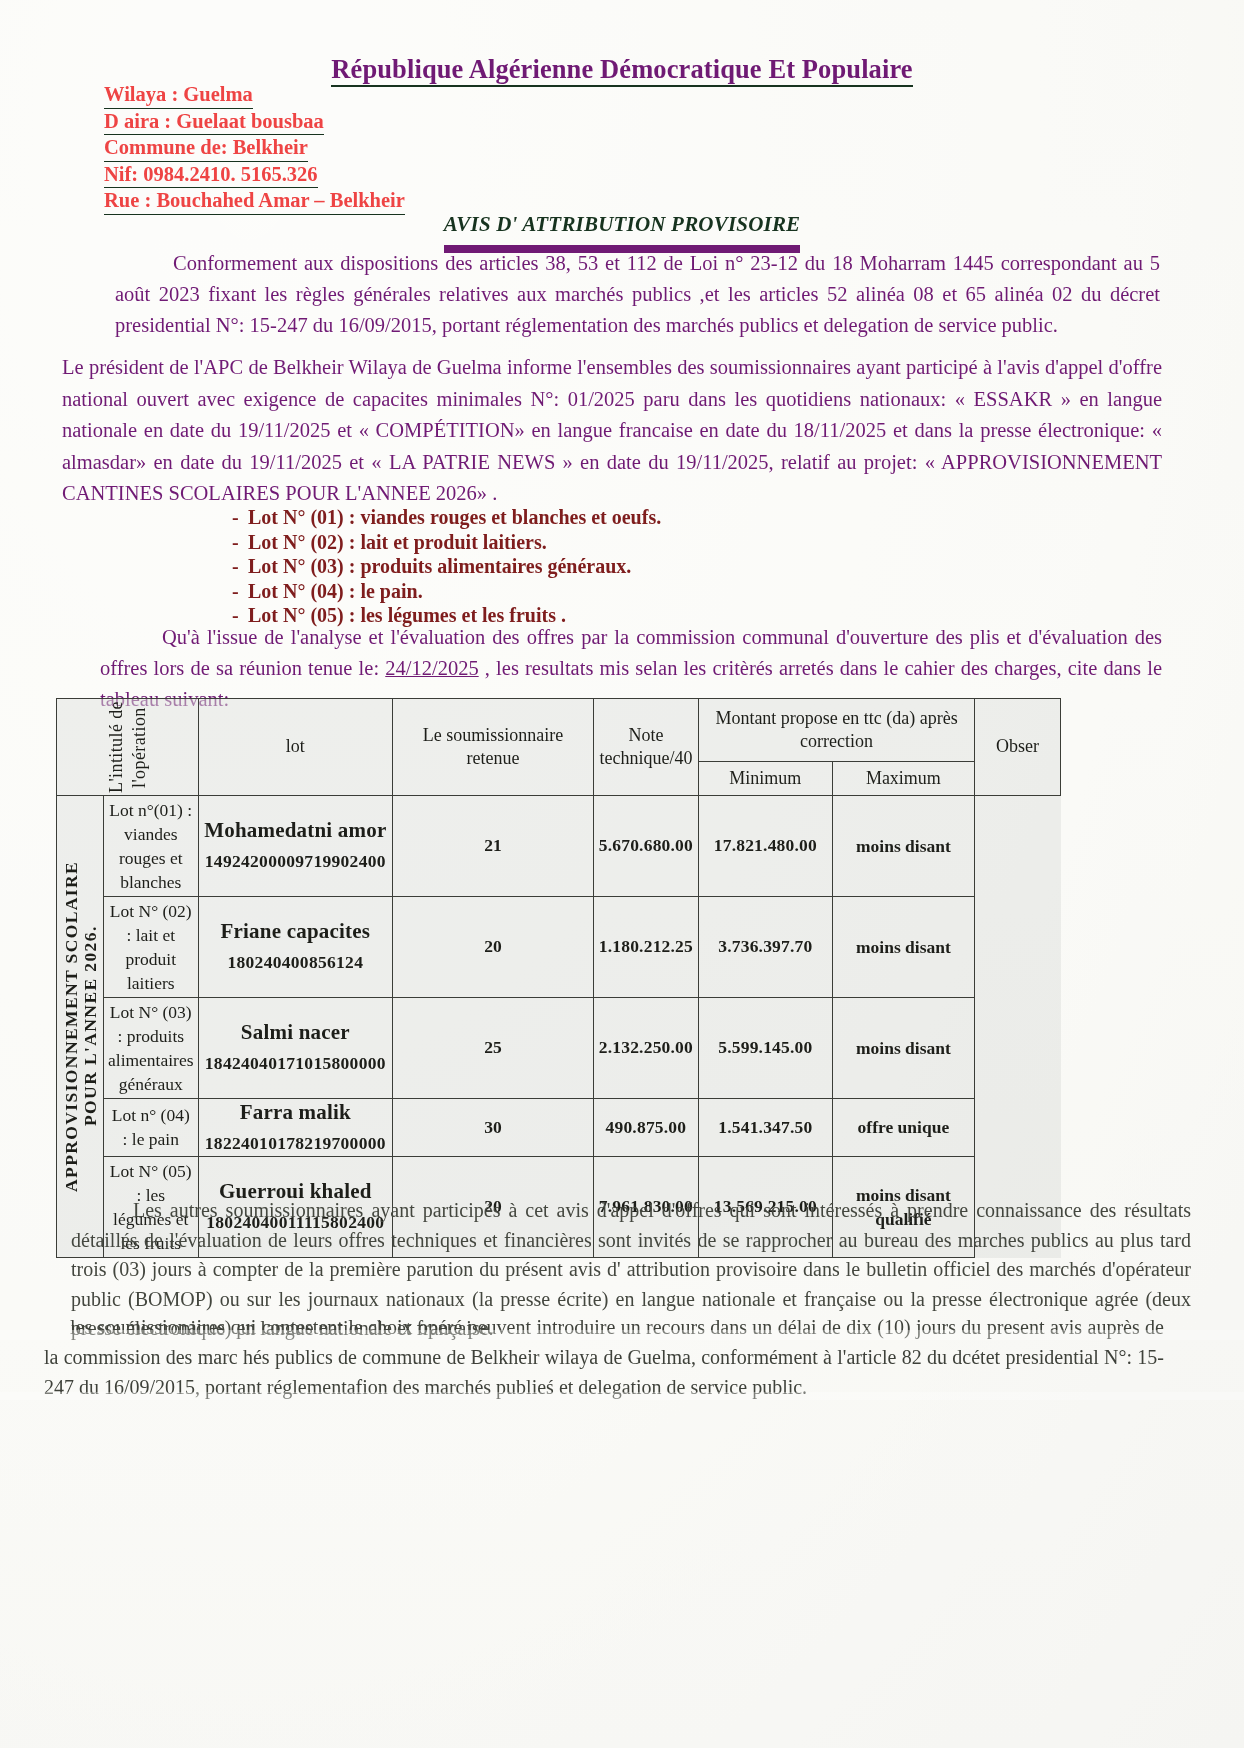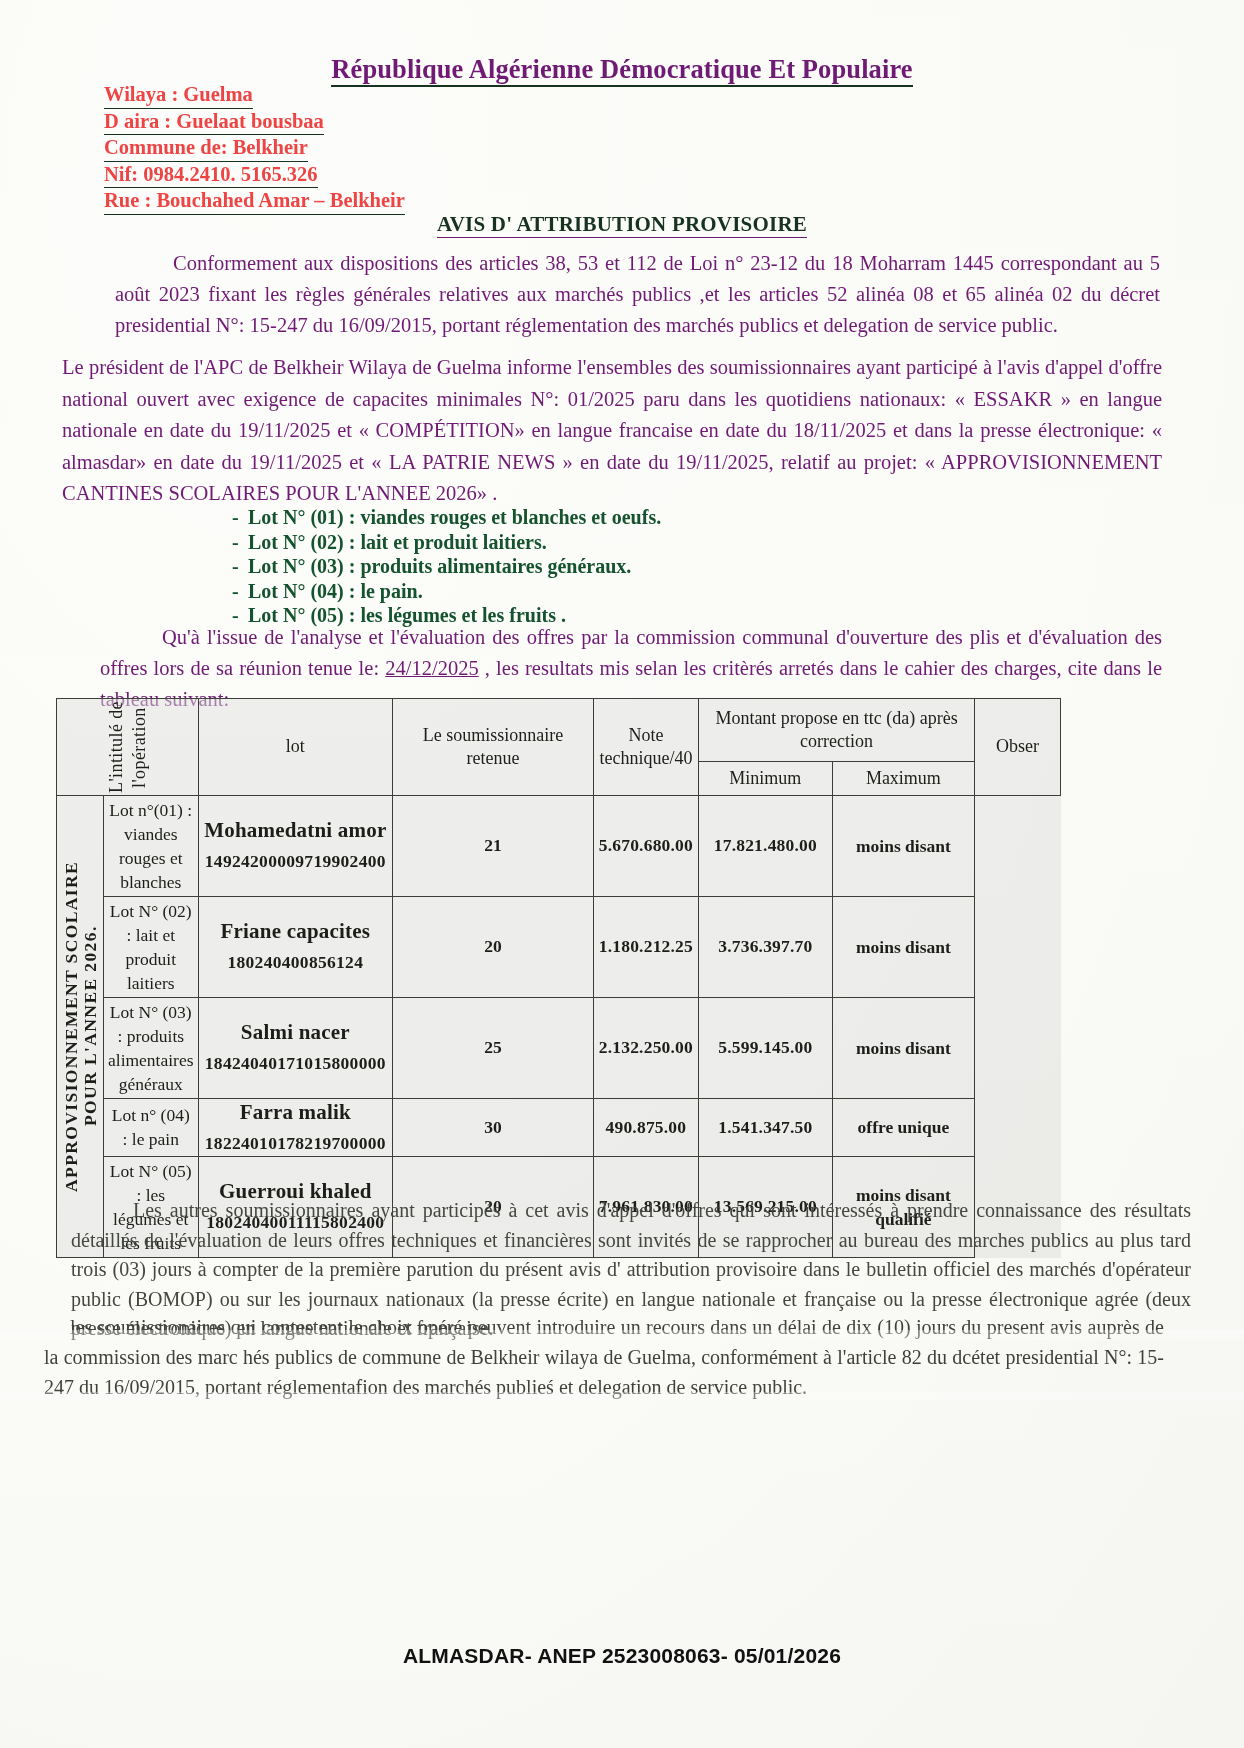--- a/index.html
+++ b/index.html
@@ -70,22 +70,23 @@
     position: absolute;
     left: 0; right: 0;
     top: 212px;
     text-align: center;
     font-size: 21px;
     font-weight: bold;
     color: #17331f;
     letter-spacing: .2px;
   }
   .avis-title span {
-    border-bottom: 1px solid #701a75;
-    padding-bottom: 1px;
+    border-bottom: 8px solid #701a75;
+    padding-bottom: 9px;
+    font-style: italic;
   }
 
   
   .para {
     position: absolute;
     text-align: justify;
     font-size: 20.5px;
     line-height: 31px;
     color: #701a75;
   }
@@ -103,21 +104,21 @@
     line-height: 31.5px;
   }
 
   .lot-list {
     position: absolute;
     left: 232px;
     top: 505px;
     font-size: 20px;
     font-weight: bold;
     line-height: 24.6px;
-    color: #14532d;
+    color: #7f1d1d;
   }
   .lot-list .row { white-space: nowrap; }
   .lot-list .dash { display: inline-block; width: 16px; }
 
   .p3 {
     left: 100px;
     width: 1062px;
     top: 622px;
     text-indent: 62px;
     line-height: 31px;
@@ -384,19 +385,18 @@
             <td class="money-cell">13.569.215.00</td>
             <td class="obs-cell">moins disant qualifié</td>
           </tr>
         </tbody>
       </table>
     </div>
 
     <div class="para p4">Les autres soumissionnaires ayant participés  à cet avis d'appel d'offres qui sont intéressés à prendre connaissance des résultats détaillés de l'évaluation de leurs offres techniques et financières sont invités de se rapprocher au bureau des marches publics au plus tard trois (03) jours à compter de la première parution du présent avis d' attribution provisoire dans le bulletin officiel des marchés d'opérateur public (BOMOP) ou sur les journaux nationaux (la presse écrite) en langue nationale et française ou la presse électronique agrée (deux presse électronique) en langue nationale et française.</div>
     <div class="para p5">les soumissionaires qui contestent le choix opéré peuvent introduire un recours dans un délai de dix (10) jours du present avis auprès de la commission des marc hés publics de commune de Belkheir wilaya de Guelma, conformément à l'article 82 du dcétet presidential N°: 15-247 du 16/09/2015,  portant réglementafion des marchés publieś et delegation de service public.</div>
 
-    <div class="bottom-bar">ALMASDAR- ANEP 2523008063- 05/01/2026</div>
   </div>
 
   <div class="scan-tint"></div>
   <div class="streak" style="left:0;top:1330px;width:1244px;height:10px;"></div>
   <div class="streak" style="left:0;top:1392px;width:1244px;height:8px;"></div>
 </div>
 
 </body></html>

